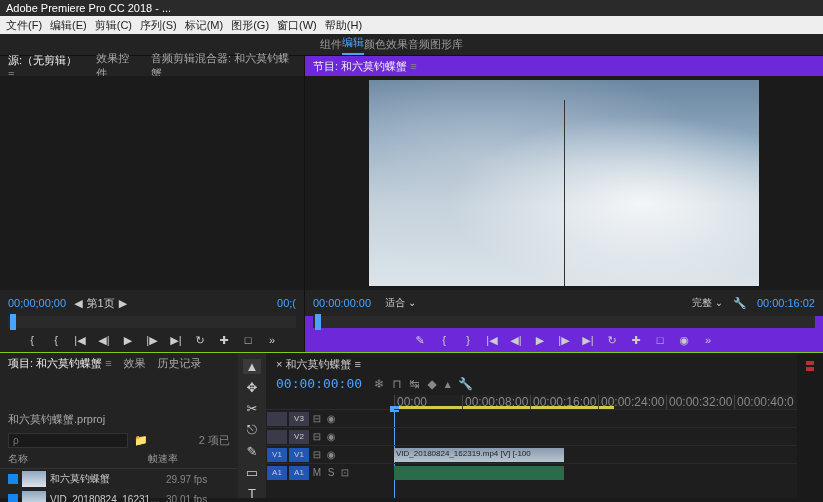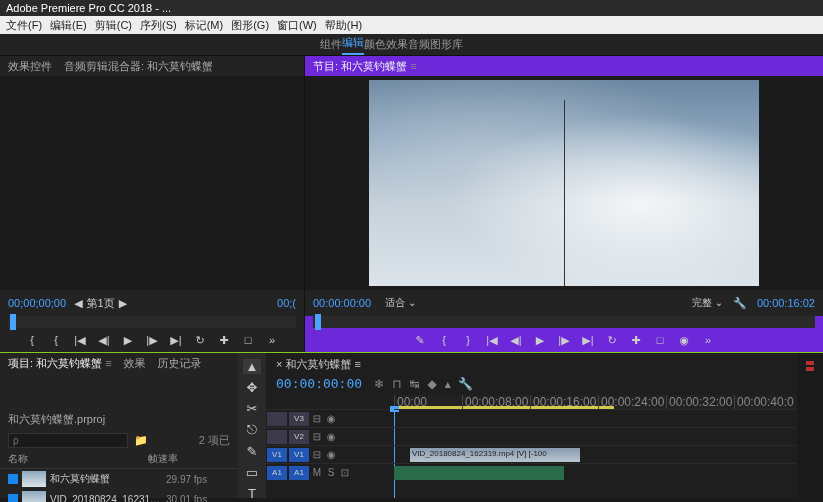--- a/index.html
+++ b/index.html
@@ -97,20 +97,21 @@
     <span class="tab">颜色</span>
     <span class="tab">效果</span>
     <span class="tab">音频</span>
     <span class="tab">图形</span>
     <span class="tab">库</span>
   </div>
 
 <div class="panels-upper">
   <div class="source-panel">
     <div class="panel-tabs" id="src-tabs">
+        <span class="ptab active">源:（无剪辑）</span>
         <span class="ptab">效果控件</span>
         <span class="ptab">音频剪辑混合器: 和六莫钓蝶蟹</span>
       </div>
     <div class="monitor"></div>
     <div class="transport">
       <span class="tc">00;00;00;00</span>
       <span class="pager">
         <span class="arrow">◀</span>
         <span>第1页</span>
         <span class="arrow">▶</span>
@@ -263,21 +264,21 @@
             <span class="trk-ico">M</span>
             <span class="trk-ico">S</span>
             <span class="trk-ico">⊡</span>
           </div>
         </div>
       <div class="track-bodies" id="trk-bodies">
         <div class="tl-playhead"></div>
       <div class="tbody-row"></div>
           <div class="tbody-row"></div>
           <div class="tbody-row">
-            <div class="clip" style="left: 16px; width: 170px;">VID_20180824_162319.mp4 [V] [-100</div>
+            <div class="clip" style="left: 0px; width: 170px;">VID_20180824_162319.mp4 [V] [-100</div>
           </div>
           <div class="tbody-row">
             <div class="clip audio" style="left: 0px; width: 170px;"></div>
           </div>
         </div>
     </div>
   </div>
 
   <div class="audio-meter">
     <div class="meter-seg"></div>

